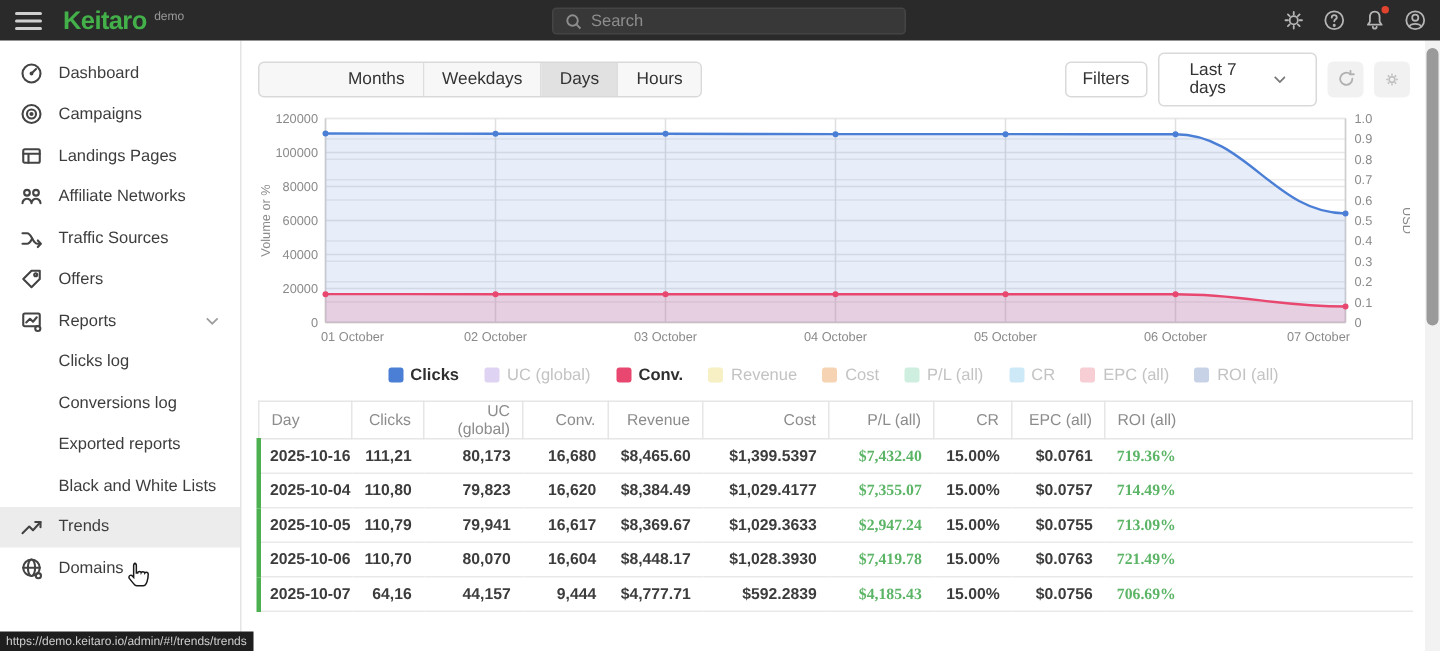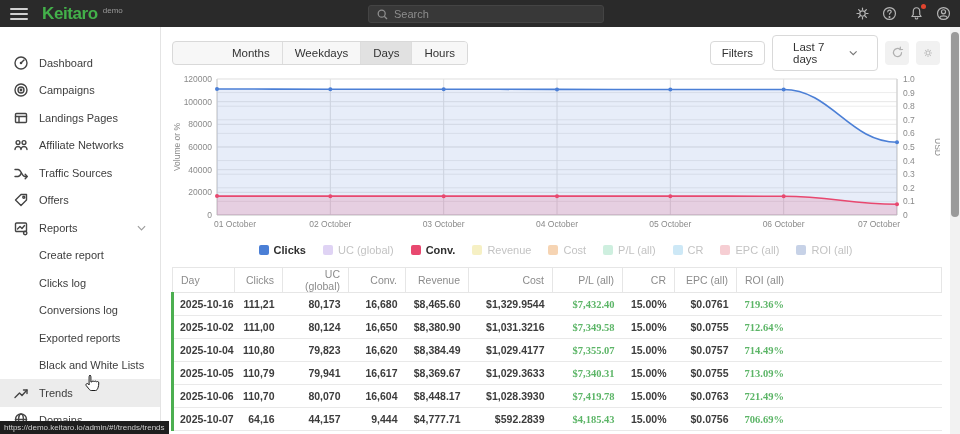--- a/index.html
+++ b/index.html
@@ -18,21 +18,21 @@
     border:1px solid #444; border-radius:3px; display:flex; align-items:center; }
   .search-box svg { margin:0 5px 0 7px; }
   .search-box input { background:transparent; border:none; outline:none; color:#bbb; font-size:11px; width:190px; }
   .search-box input::placeholder { color:#8d8d8d; }
   .topbar-icons { position:absolute; right:8px; top:0; height:27px; display:flex; align-items:center; gap:10px; }
   .tb-icon { width:17px; height:17px; position:relative; cursor:pointer; }
   .tb-icon .dot { position:absolute; right:-1px; top:-1px; width:5px; height:5px; border-radius:50%; background:#e0442e; }
 
   
   .sidebar { position:absolute; left:0; top:27px; width:161px; bottom:0; background:#fff;
-    border-right:1px solid #e4e4e4; padding-top:22px; z-index:5; }
+    border-right:1px solid #e4e4e4; padding-top:8px; z-index:5; }
   .side-item { height:27.5px; display:flex; align-items:center; cursor:pointer; position:relative; }
   .side-item .s-icon { width:16px; height:16px; margin-left:13px; flex:0 0 16px; }
   .side-item.sub .s-icon { visibility:hidden; }
   .side-item .s-label { font-size:11px; color:#3d3d3d; margin-left:10px; white-space:nowrap; }
   .side-item.active { background:#ececec; }
   .side-item .s-chev { position:absolute; right:14px; top:11px; }
 
   
   .main { position:absolute; left:161px; top:27px; right:10px; bottom:0; background:#fff; overflow:hidden; }
   .toolbar { margin:13px 10px 4px 10px; height:25px; display:flex; align-items:center; }
@@ -176,24 +176,20 @@
     <div class="side-item">
       <svg class="ic s-icon" viewBox="0 0 16 16">
         <rect x="2.5" y="3" width="11" height="8.5" rx="1"></rect>
         <path d="M4.5 9 L7 6.5 L9 8.5 L11.5 5.5"></path>
         <circle cx="12.2" cy="13" r="1.7"></circle>
       </svg>
       <span class="s-label">Reports</span>
       <svg class="s-chev" width="9" height="6" viewBox="0 0 10 6">
         <path d="M1 1 L5 5 L9 1" stroke="#9e9e9e" fill="none" stroke-width="1.3"></path>
       </svg>
-    </div>
-    <div class="side-item sub">
-      <svg class="ic s-icon" viewBox="0 0 16 16" style="visibility: hidden;"></svg>
-      <span class="s-label">Create report</span>
     </div>
     <div class="side-item sub">
       <svg class="ic s-icon" viewBox="0 0 16 16" style="visibility: hidden;"></svg>
       <span class="s-label">Clicks log</span>
     </div>
     <div class="side-item sub">
       <svg class="ic s-icon" viewBox="0 0 16 16" style="visibility: hidden;"></svg>
       <span class="s-label">Conversions log</span>
     </div>
     <div class="side-item sub">
@@ -383,58 +379,46 @@
           <th class="al" style="width: 205px;">ROI (all)</th>
         </tr>
       </thead>
     <tbody>
         <tr class="row">
           <td class="al">2025-10-16</td>
           <td class="ar">111,21</td>
           <td class="ar">80,173</td>
           <td class="ar">16,680</td>
           <td class="ar">$8,465.60</td>
-          <td class="ar">$1,329.9544</td>
+          <td class="ar">$1,399.5397</td>
           <td class="ar green">$7,432.40</td>
           <td class="ar">15.00%</td>
           <td class="ar">$0.0761</td>
           <td class="al green">719.36%</td>
-        </tr>
-        <tr class="row">
-          <td class="al">2025-10-02</td>
-          <td class="ar">111,00</td>
-          <td class="ar">80,124</td>
-          <td class="ar">16,650</td>
-          <td class="ar">$8,380.90</td>
-          <td class="ar">$1,031.3216</td>
-          <td class="ar green">$7,349.58</td>
-          <td class="ar">15.00%</td>
-          <td class="ar">$0.0755</td>
-          <td class="al green">712.64%</td>
         </tr>
         <tr class="row">
           <td class="al">2025-10-04</td>
           <td class="ar">110,80</td>
           <td class="ar">79,823</td>
           <td class="ar">16,620</td>
           <td class="ar">$8,384.49</td>
           <td class="ar">$1,029.4177</td>
           <td class="ar green">$7,355.07</td>
           <td class="ar">15.00%</td>
           <td class="ar">$0.0757</td>
           <td class="al green">714.49%</td>
         </tr>
         <tr class="row">
           <td class="al">2025-10-05</td>
           <td class="ar">110,79</td>
           <td class="ar">79,941</td>
           <td class="ar">16,617</td>
           <td class="ar">$8,369.67</td>
           <td class="ar">$1,029.3633</td>
-          <td class="ar green">$7,340.31</td>
+          <td class="ar green">$2,947.24</td>
           <td class="ar">15.00%</td>
           <td class="ar">$0.0755</td>
           <td class="al green">713.09%</td>
         </tr>
         <tr class="row">
           <td class="al">2025-10-06</td>
           <td class="ar">110,70</td>
           <td class="ar">80,070</td>
           <td class="ar">16,604</td>
           <td class="ar">$8,448.17</td>

